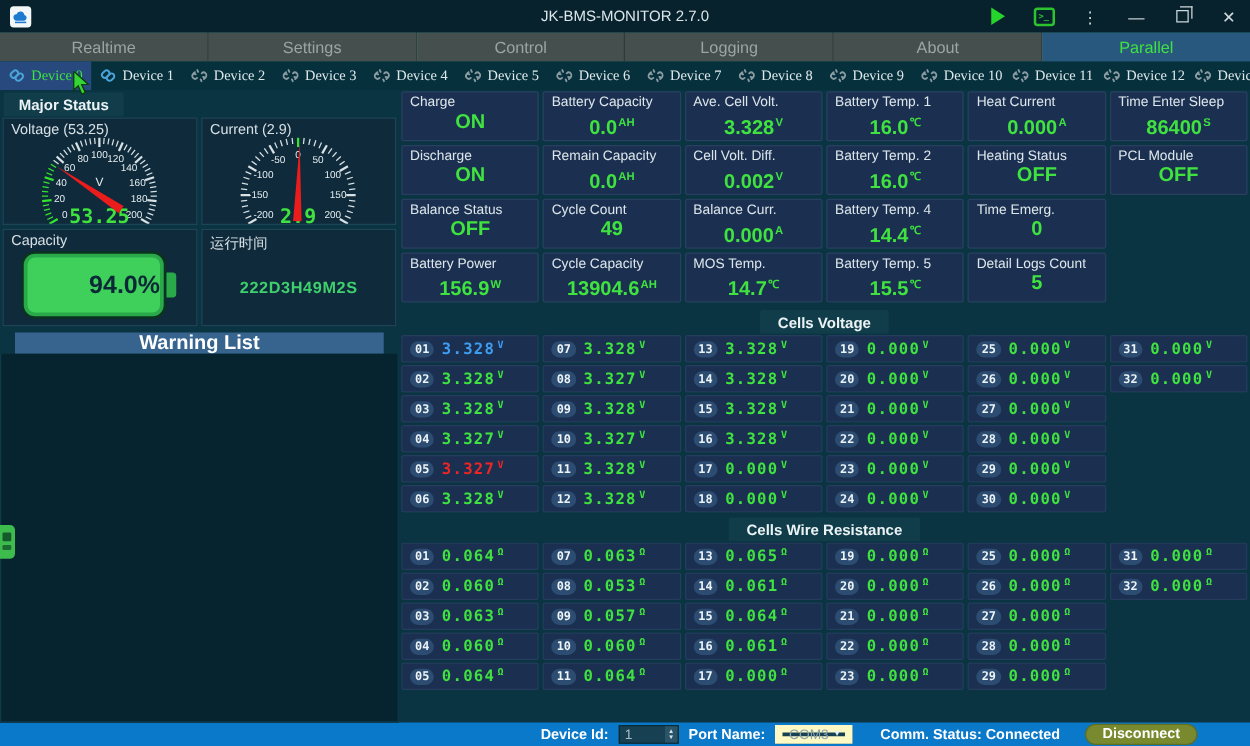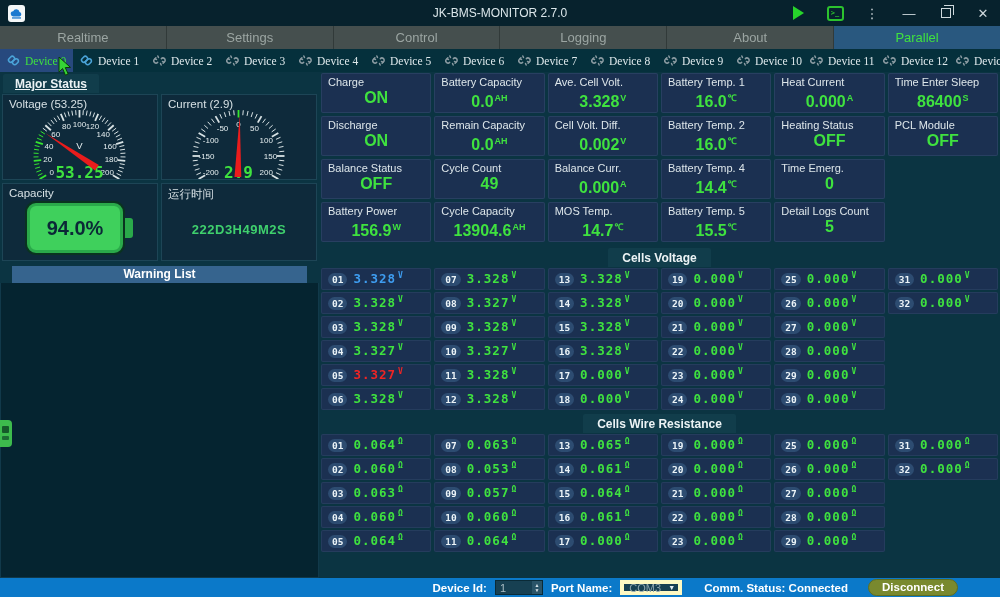--- a/index.html
+++ b/index.html
@@ -30,35 +30,35 @@
   .dtab svg { flex:0 0 auto; }
 
   
   .content { display:flex; height:506px; }
   .col-left { width:319px; display:flex; flex-direction:column; }
   .col-right { flex:1; display:flex; flex-direction:column; }
 
   .section-head { height:21px; display:flex; align-items:flex-end; }
   .section-head.center { justify-content:center; }
   .head-tab { background:#113d4b; color:#ecf3f5; font-weight:bold; font-size:12px; padding:3px 14px 2px; border-radius:2px 2px 0 0; }
-  .section-head.left-align .head-tab { margin-left:3px; padding:3px 12px 2px;text-decoration:underline; }
+  .section-head.left-align .head-tab { margin-left:3px; padding:3px 12px 2px; }
 
   .panel-row { display:flex; gap:3px; margin:1px 2px 2px; }
   .panel { flex:1; background:#0e2a3b; border:1px solid #1d4556; padding:3px 6px; position:relative; overflow:hidden; }
   .panel .p-label { font-size:11.5px; color:#d6e0e4; }
   .g-panel { height:86px; }
   .c-panel { height:78px; }
 
   .batt-wrap { display:flex; align-items:center; justify-content:center; height:54px; margin-top:2px; }
-  .batt-body { position:relative; width:96px; height:50px; background:#3fd05c; border:3px solid #2aa94a; border-radius:9px; box-shadow:0 0 0 2px #0a3320; display:flex; align-items:center; justify-content:center; }
+  .batt-body { position:relative; width:112px; height:50px; background:#3fd05c; border:3px solid #2aa94a; border-radius:9px; box-shadow:0 0 0 2px #0a3320; display:flex; align-items:center; justify-content:flex-end; }
   .batt-nub { width:8px; height:20px; background:#2aa94a; border-radius:0 3px 3px 0; margin-left:2px; }
   .batt-pct { font-size:20px; font-weight:bold; color:#0b2837; }
   .runtime-val { height:54px; display:flex; align-items:center; justify-content:center; font-size:13px; font-weight:bold; color:#3fd06d; letter-spacing:.5px; }
 
-  .warn-head { margin:3px 12px 0; height:17px; background:#36648e; text-align:center; font-weight:bold; font-size:12px; color:#fff; line-height:17px; }
+  .warn-head { margin:3px 12px 0; height:17px; background:#36648e; text-align:center; font-weight:bold; font-size:16px; color:#fff; line-height:17px; }
   .warn-body { flex:1; margin:0 0 0 0; background:#052430; border:1px solid #11394a; border-top:none; }
 
   
   .stat-grid { display:grid; grid-template-columns:repeat(6,1fr); grid-auto-rows:40px; gap:3px; margin:1px 2px 4px; }
   .tile { background:#1b3051; border:1px solid rgba(130,170,210,.13); border-radius:2px; padding:2px 6px 1px; overflow:hidden; }
   .tile .lbl { font-size:11px; color:#dde6ea; white-space:nowrap; }
   .tile .val { text-align:center; font-size:16px; font-weight:bold; color:#3fe23f; line-height:20px; white-space:nowrap; }
   .tile .val sup { font-size:9px; font-weight:bold; margin-left:1px; }
 
   
@@ -68,21 +68,21 @@
   .badge { background:#2d4c71; color:#ecf4f8; font:bold 9.5px "DejaVu Sans Mono",monospace; border-radius:8px; padding:1px 4px; min-width:18px; text-align:center; }
   .cval { font:bold 12.5px "DejaVu Sans Mono",monospace; color:#3fe23f; letter-spacing:1px; }
   .cval.high { color:#3e9df0; }
   .cval.low { color:#ee2525; }
   .cunit { font:bold 8px "DejaVu Sans Mono",monospace; color:inherit; vertical-align:super; margin-left:2px; }
 
   
   .statusbar { height:19px; background:#0b79c9; display:flex; align-items:center; justify-content:flex-end; gap:8px; padding-right:42px; font-size:11.5px; font-weight:bold; color:#fff; }
   .sb-input { display:flex; align-items:center; background:#174052; border:1px solid #0a2a36; height:15px; width:48px; font-weight:normal; color:#a9bcc4; font-size:11px; padding-left:4px; }
   .spin { margin-left:auto; display:flex; flex-direction:column; background:#2a5468; height:100%; width:10px; align-items:center; justify-content:center; font-size:5px; line-height:5px; color:#d7e3e8; }
-  .sb-select { display:flex; align-items:center; background:#174052; border:4px solid #fef9c3; height:15px; width:62px; font-weight:normal; color:#8aa2ab; font-size:11px; padding:0 3px 0 5px; }
+  .sb-select { display:flex; align-items:center; background:#174052; border:6px solid #fef9c3; height:15px; width:62px; font-weight:normal; color:#8aa2ab; font-size:11px; padding:0 3px 0 5px; }
   .sb-select .caret { margin-left:auto; font-size:7px; color:#e6eef2; }
   .sb-btn { background:#79892e; border:1px solid #5f6e20; border-radius:9px; color:#fff; font-weight:bold; font-size:11.5px; padding:1px 13px 2px; font-family:"Liberation Sans",sans-serif; }
   .sb-status { margin:0 12px 0 14px; }
 
   
   .edge-widget { position:absolute; left:0; top:420px; width:12px; height:27px; background:#3dbb4d; border-radius:0 4px 4px 0; z-index:5; }
   .edge-widget::before { content:""; position:absolute; left:2px; top:6px; width:7px; height:7px; background:#155a2a; border-radius:1px; }
   .edge-widget::after { content:""; position:absolute; left:2px; top:16px; width:7px; height:4px; background:#1c6b33; border-radius:1px; }
   .cursor-arrow { position:absolute; left:58px; top:57px; z-index:9; }
 </style>

